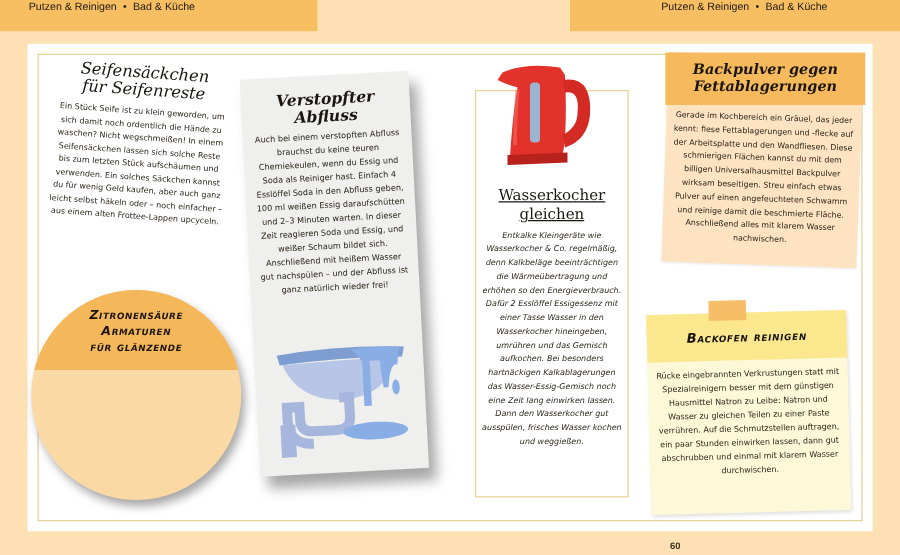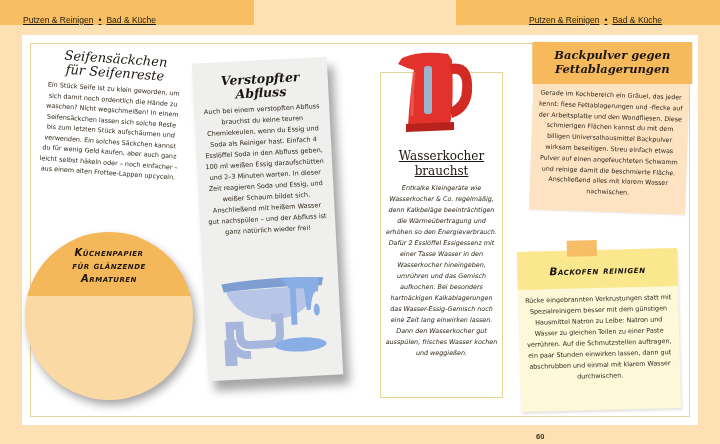--- a/index.html
+++ b/index.html
@@ -8,21 +8,21 @@
     background: #fde0b4;
     font-family: "DejaVu Sans", sans-serif;
     position: relative;
     color: #2a2318;
   }
   .header-bar {
     position: absolute; top: 0; height: 25px;
     background: #f7be62;
     font-family: "Liberation Sans", sans-serif;
     font-size: 8.5px; color: #1d1a14;
-    display: flex; align-items: flex-end; text-decoration: underline;
+    display: flex; align-items: flex-start;
   }
   .header-left { left: 0; width: 254px; padding-left: 23px; }
   .header-right { left: 456px; width: 264px; justify-content: flex-end; padding-right: 58px; }
   .header-bar .dot { margin: 0 5px; }
 
   .page { position: absolute; background: #ffffff; }
   .page-left { left: 22px; top: 35px; width: 338px; height: 390px; }
   .page-right { left: 360px; top: 35px; width: 338px; height: 390px; }
   .page-border { position: absolute; border: 1px solid #e6d39a; }
   .page-left .page-border { left: 8px; top: 8px; right: 0; bottom: 8px; border-right: none; }
@@ -156,30 +156,30 @@
     <path d="M58 44 L66 44 L66 60 Q66 70 54 70 L36 70 Q26 70 26 60 L26 50 L16 50 L16 60 Q16 80 36 80" stroke="#a6b6dc" stroke-width="8" fill="none"></path>
     <rect x="10" y="64" width="12" height="26" fill="#a6b6dc"></rect>
     <path d="M70 6 Q90 4 108 6 L106 20 Q100 18 98 38 L94 38 L92 16 L84 16 L84 52 L78 52 L78 16 Z" fill="#88aee5"></path>
     <ellipse cx="104" cy="38" rx="3" ry="6" fill="#88aee5"></ellipse>
     <ellipse cx="86" cy="72" rx="26" ry="7" fill="#88aee5"></ellipse>
   </svg>
 </div>
 
 <div class="zitronen">
   <div class="cap">
-    <div>Küchenpapier</div>
+    <div>Zitronensäure</div>
+    <div>Armaturen</div>
     <div>für glänzende</div>
-    <div>Armaturen</div>
   </div>
 </div>
 
 <div class="wasser-frame">
   <div class="wasser-title">
     <div>Wasserkocher</div>
-    <div>brauchst</div>
+    <div>gleichen</div>
   </div>
   <div class="body-text">Entkalke Kleingeräte wie Wasserkocher &amp; Co. regelmäßig, denn Kalkbeläge beeinträchtigen die Wärmeübertragung und erhöhen so den Energieverbrauch. Dafür 2 Esslöffel Essigessenz mit einer Tasse Wasser in den Wasserkocher hineingeben, umrühren und das Gemisch aufkochen. Bei besonders hartnäckigen Kalkablagerungen das Wasser-Essig-Gemisch noch eine Zeit lang einwirken lassen. Dann den Wasserkocher gut ausspülen, frisches Wasser kochen und weggießen.</div>
 </div>
 <svg class="kettle" viewBox="0 0 86 92">
   <path d="M10 12 Q28 4 56 8 L60 14 Q62 60 58 78 L16 80 Q18 46 22 24 Q14 22 6 18 Z" fill="#e3322b"></path>
   <path d="M58 18 Q82 14 80 46 Q78 66 60 72 L58 62 Q70 56 70 44 Q72 26 60 28 Z" fill="#d42a24"></path>
   <rect x="32" y="20" width="8" height="48" rx="3" fill="#9bb4cf"></rect>
   <path d="M14 78 L62 76 L62 84 L14 86 Z" fill="#b8221d"></path>
   <path d="M22 26 Q20 50 20 70" stroke="#f26a60" stroke-width="3" fill="none" opacity="0.6"></path>
 </svg>

